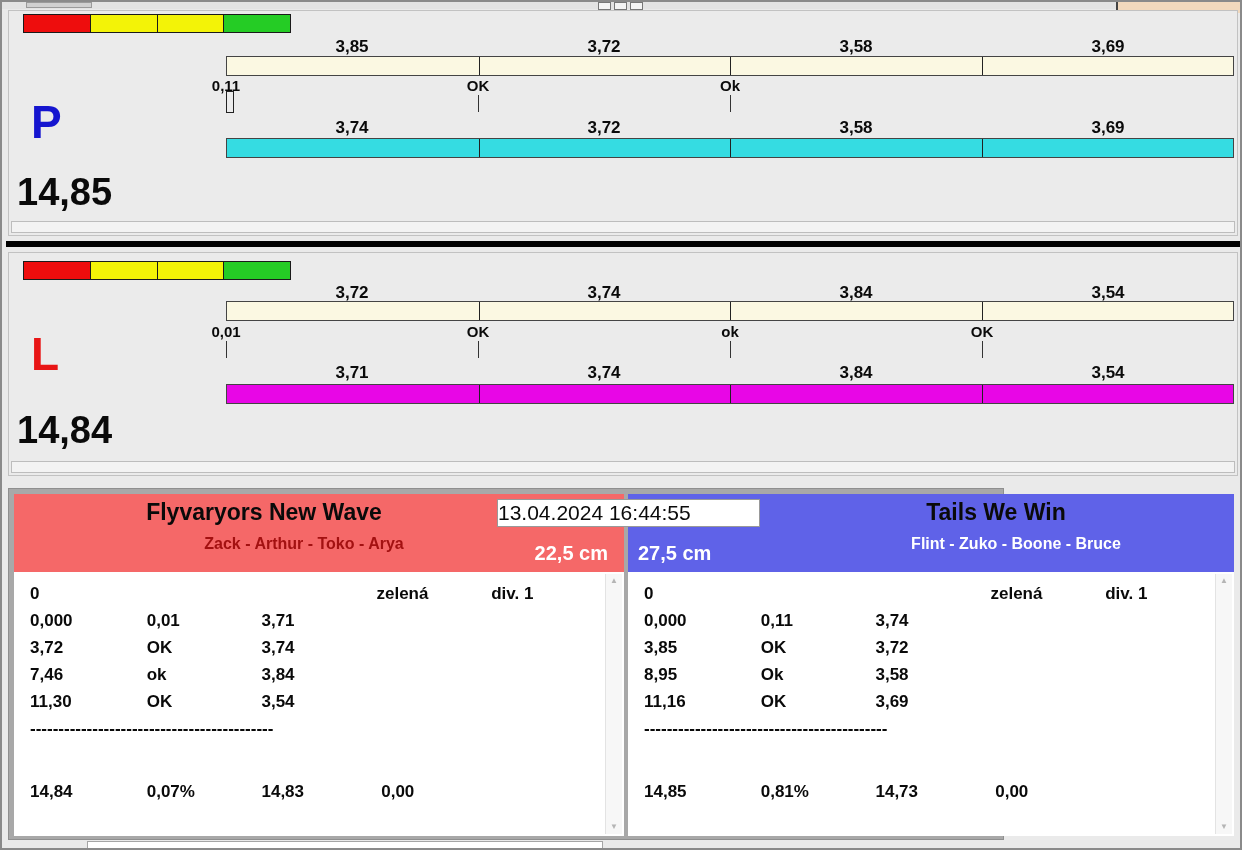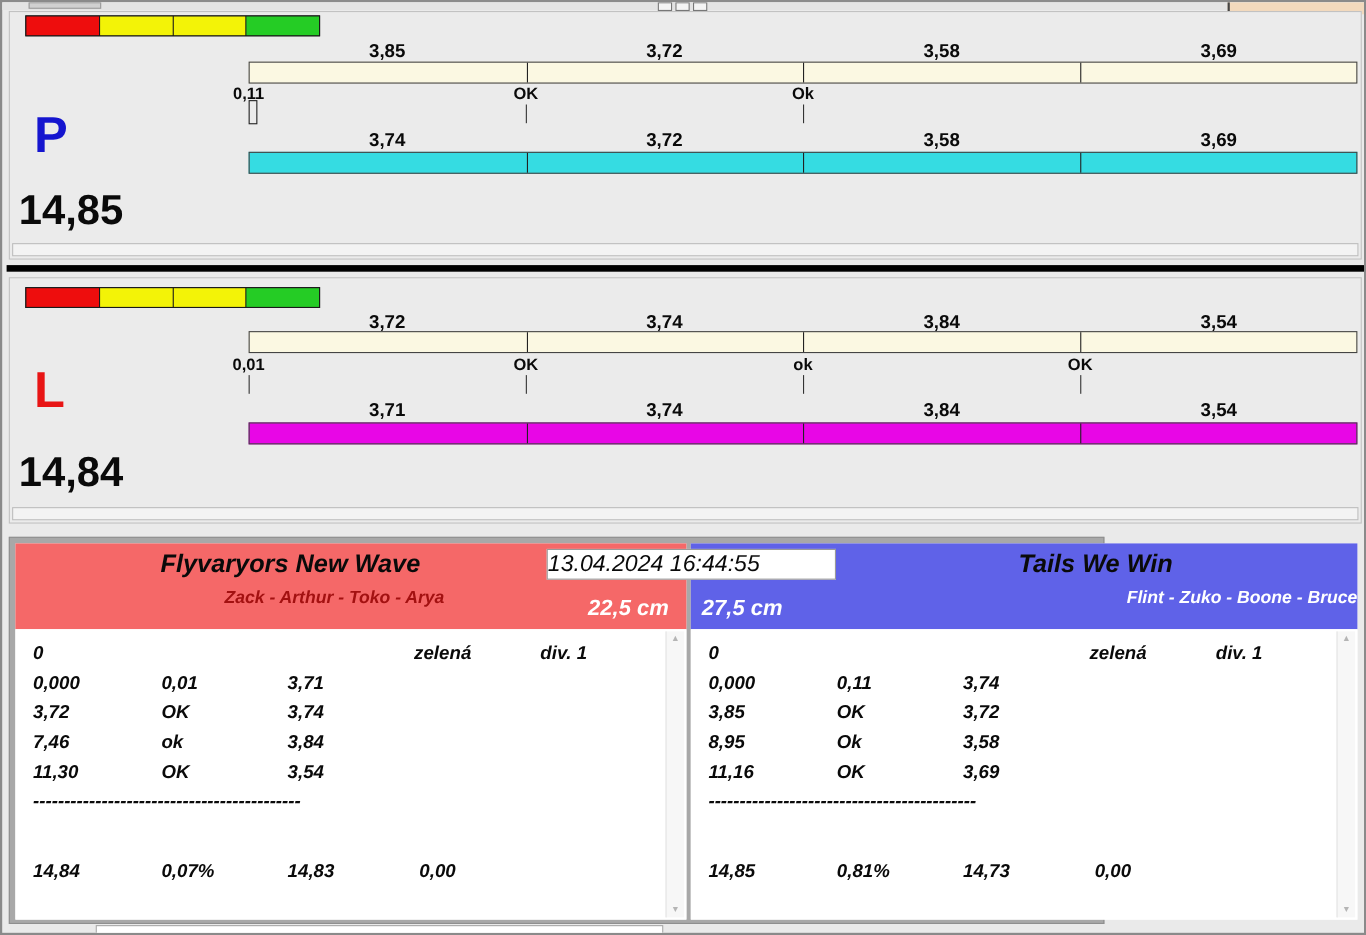--- a/index.html
+++ b/index.html
@@ -38,33 +38,33 @@
   .lane-letter{position:absolute;left:22px;font-size:46px;font-weight:bold;line-height:1;}
   #lane-p .lane-letter{top:88px;color:#1515cf;}
   #lane-l .lane-letter{top:78px;color:#e81515;}
   .lane-total{position:absolute;left:8px;font-size:38px;font-weight:bold;color:#0a0a0a;line-height:1;}
   #lane-p .lane-total{top:162px;}
   #lane-l .lane-total{top:158px;}
   .lane-strip{position:absolute;left:2px;right:2px;bottom:2px;height:12px;background:#f3f3f3;border:1px solid #bdbdbd;box-sizing:border-box;}
   .black-div{position:absolute;left:4px;top:239px;width:1234px;height:6px;background:#000;}
 
   
-  .scoreboard{position:absolute;left:6px;top:486px;width:996px;height:352px;background:#a8a8a8;border:1px solid #8f8f8f;box-sizing:border-box;font-style:italic;}
+  .scoreboard{position:absolute;left:6px;top:486px;width:996px;height:352px;background:#a8a8a8;border:1px solid #8f8f8f;box-sizing:border-box;}
   .panel{position:absolute;top:5px;height:342px;background:#fff;}
   .panel.left{left:5px;width:610px;}
   .panel.right{left:619px;width:606px;}
   .phead{position:relative;height:78px;}
   .left .phead{background:#f56868;}
   .right .phead{background:#5f62e8;}
   .team-title{position:absolute;top:5px;font-size:23px;font-weight:bold;color:#0a0a0a;text-align:center;white-space:nowrap;}
   .left .team-title{left:0;right:110px;}
   .right .team-title{left:130px;right:0;}
   .team-members{position:absolute;top:41px;font-size:16px;font-weight:bold;text-align:center;white-space:nowrap;}
   .left .team-members{left:0;right:30px;color:#a31111;}
-  .right .team-members{left:170px;right:0;color:#ffffff;text-align:right;}
+  .right .team-members{left:170px;right:0;color:#ffffff;}
   .height-label{position:absolute;bottom:7px;font-size:20px;font-weight:bold;color:#ffffff;white-space:nowrap;}
   .left .height-label{right:16px;margin-top:44px;}
   .right .height-label{left:10px;}
   .pbody{position:relative;height:264px;background:#fff;padding:8px 0 0 16px;box-sizing:border-box;font-weight:bold;font-size:17px;color:#0a0a0a;}
   .logline{height:27px;line-height:27px;white-space:nowrap;}
   .c{display:inline-block;}
   .w1{width:112px;}.w2{width:110px;}.w3{width:115px;margin-top:36px;}.w4{width:110px;}.wgap{width:225px;}
   .sbar{position:absolute;top:2px;bottom:2px;right:2px;width:16px;background:#f7f7f7;border-left:1px solid #e3e3e3;}
   .sbar .up,.sbar .dn{position:absolute;left:0;width:100%;text-align:center;font-size:8px;color:#b5b5b5;line-height:10px;}
   .sbar .up{top:2px;}

